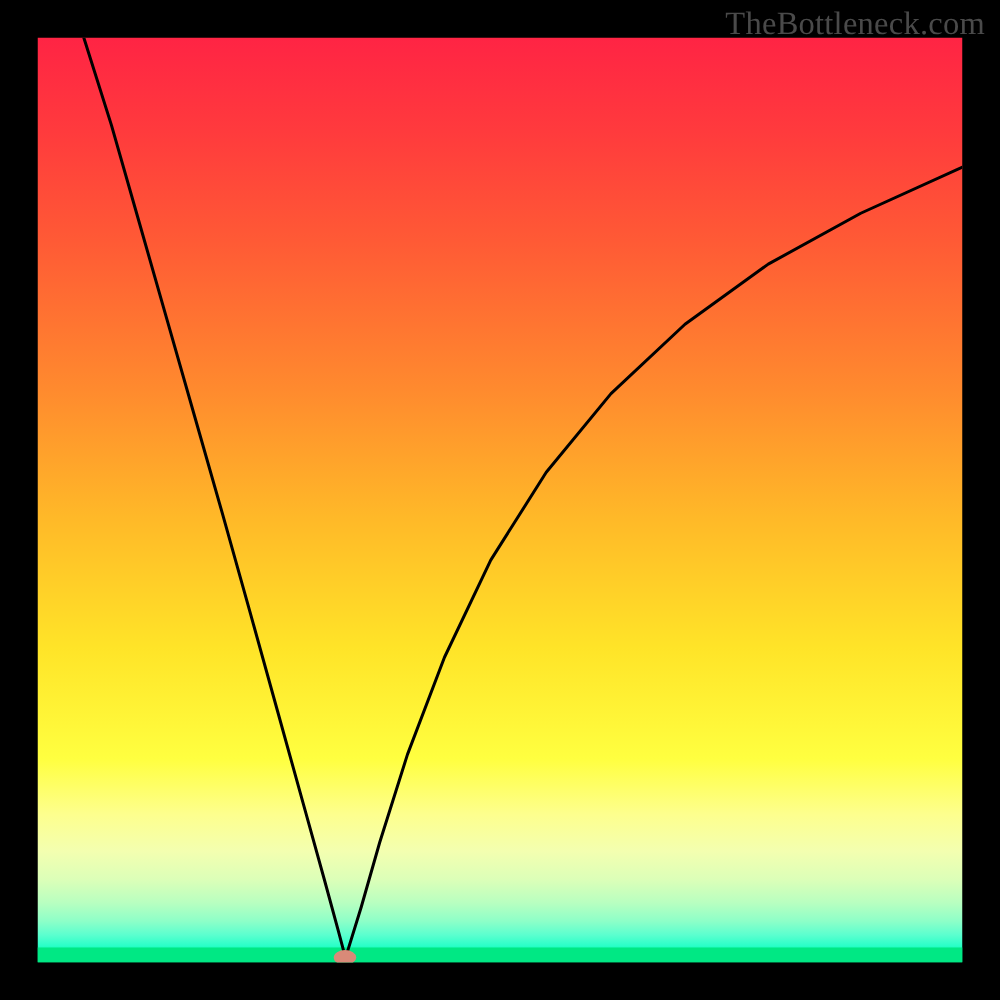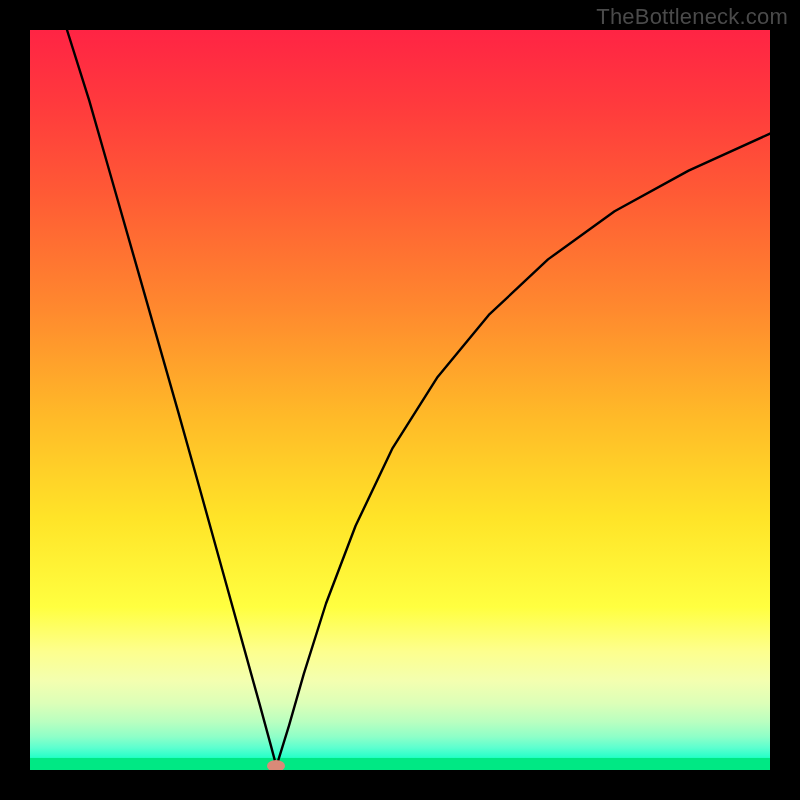--- a/index.html
+++ b/index.html
@@ -7,22 +7,22 @@
   .frame {
     position: relative;
     width: 800px;
     height: 800px;
     background: #000;
   }
   .watermark {
     position: absolute;
     top: 4px;
     right: 12px;
-    font-family: Liberation Sans, sans-serif;
-    font-size: 22px;
+    font-family: Liberation Serif, serif;
+    font-size: 26px;
     font-weight: 500;
     color: #4a4a4a;
     z-index: 10;
     letter-spacing: 0.2px;
   }
   .plot {
     position: absolute;
     left: 30px;
     top: 30px;
     width: 740px;

